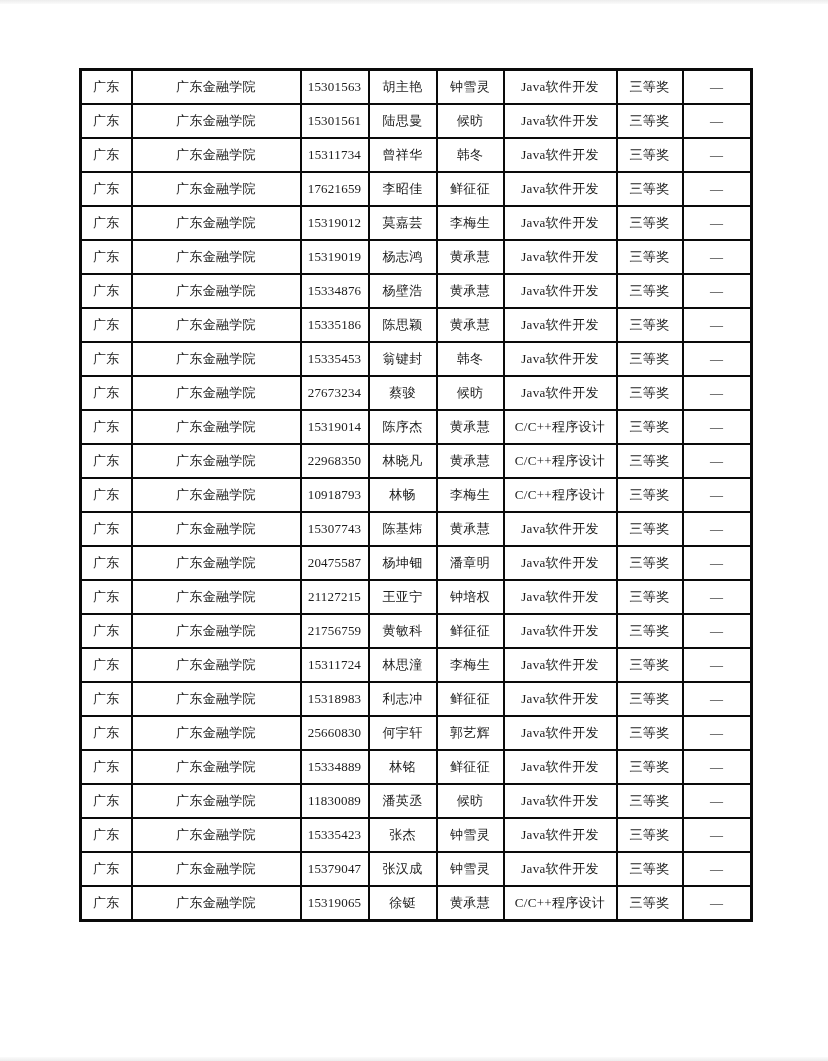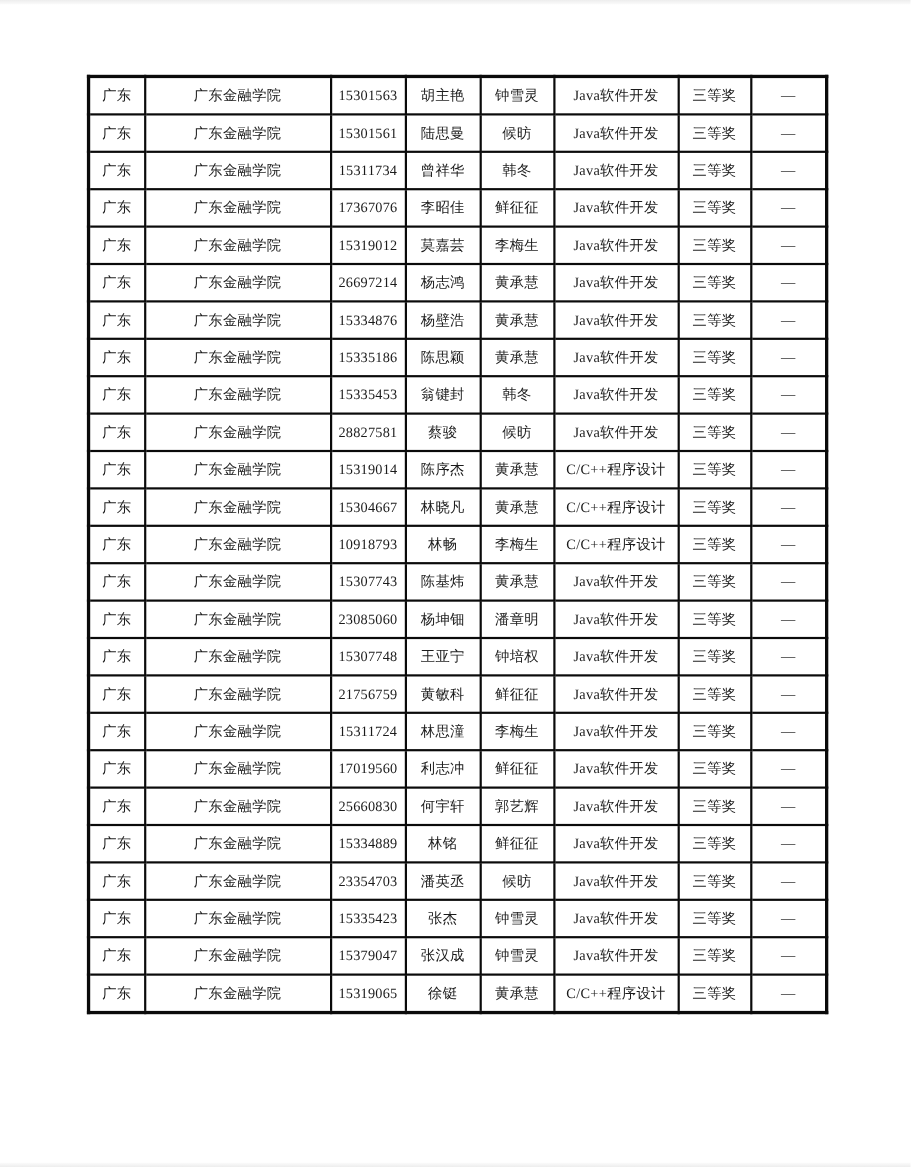--- a/index.html
+++ b/index.html
@@ -97,41 +97,41 @@
           <td class="id-cell">15311734</td>
           <td>曾祥华</td>
           <td>韩冬</td>
           <td>Java软件开发</td>
           <td>三等奖</td>
           <td>—</td>
         </tr>
         <tr>
           <td>广东</td>
           <td>广东金融学院</td>
-          <td class="id-cell">17367076</td>
+          <td class="id-cell">17621659</td>
           <td>李昭佳</td>
           <td>鲜征征</td>
           <td>Java软件开发</td>
           <td>三等奖</td>
           <td>—</td>
         </tr>
         <tr>
           <td>广东</td>
           <td>广东金融学院</td>
           <td class="id-cell">15319012</td>
           <td>莫嘉芸</td>
           <td>李梅生</td>
           <td>Java软件开发</td>
           <td>三等奖</td>
           <td>—</td>
         </tr>
         <tr>
           <td>广东</td>
           <td>广东金融学院</td>
-          <td class="id-cell">26697214</td>
+          <td class="id-cell">15319019</td>
           <td>杨志鸿</td>
           <td>黄承慧</td>
           <td>Java软件开发</td>
           <td>三等奖</td>
           <td>—</td>
         </tr>
         <tr>
           <td>广东</td>
           <td>广东金融学院</td>
           <td class="id-cell">15334876</td>
@@ -157,41 +157,41 @@
           <td class="id-cell">15335453</td>
           <td>翁键封</td>
           <td>韩冬</td>
           <td>Java软件开发</td>
           <td>三等奖</td>
           <td>—</td>
         </tr>
         <tr>
           <td>广东</td>
           <td>广东金融学院</td>
-          <td class="id-cell">28827581</td>
+          <td class="id-cell">27673234</td>
           <td>蔡骏</td>
           <td>候昉</td>
           <td>Java软件开发</td>
           <td>三等奖</td>
           <td>—</td>
         </tr>
         <tr>
           <td>广东</td>
           <td>广东金融学院</td>
           <td class="id-cell">15319014</td>
           <td>陈序杰</td>
           <td>黄承慧</td>
           <td>C/C++程序设计</td>
           <td>三等奖</td>
           <td>—</td>
         </tr>
         <tr>
           <td>广东</td>
           <td>广东金融学院</td>
-          <td class="id-cell">15304667</td>
+          <td class="id-cell">22968350</td>
           <td>林晓凡</td>
           <td>黄承慧</td>
           <td>C/C++程序设计</td>
           <td>三等奖</td>
           <td>—</td>
         </tr>
         <tr>
           <td>广东</td>
           <td>广东金融学院</td>
           <td class="id-cell">10918793</td>
@@ -207,31 +207,31 @@
           <td class="id-cell">15307743</td>
           <td>陈基炜</td>
           <td>黄承慧</td>
           <td>Java软件开发</td>
           <td>三等奖</td>
           <td>—</td>
         </tr>
         <tr>
           <td>广东</td>
           <td>广东金融学院</td>
-          <td class="id-cell">23085060</td>
+          <td class="id-cell">20475587</td>
           <td>杨坤钿</td>
           <td>潘章明</td>
           <td>Java软件开发</td>
           <td>三等奖</td>
           <td>—</td>
         </tr>
         <tr>
           <td>广东</td>
           <td>广东金融学院</td>
-          <td class="id-cell">15307748</td>
+          <td class="id-cell">21127215</td>
           <td>王亚宁</td>
           <td>钟培权</td>
           <td>Java软件开发</td>
           <td>三等奖</td>
           <td>—</td>
         </tr>
         <tr>
           <td>广东</td>
           <td>广东金融学院</td>
           <td class="id-cell">21756759</td>
@@ -247,21 +247,21 @@
           <td class="id-cell">15311724</td>
           <td>林思潼</td>
           <td>李梅生</td>
           <td>Java软件开发</td>
           <td>三等奖</td>
           <td>—</td>
         </tr>
         <tr>
           <td>广东</td>
           <td>广东金融学院</td>
-          <td class="id-cell">17019560</td>
+          <td class="id-cell">15318983</td>
           <td>利志冲</td>
           <td>鲜征征</td>
           <td>Java软件开发</td>
           <td>三等奖</td>
           <td>—</td>
         </tr>
         <tr>
           <td>广东</td>
           <td>广东金融学院</td>
           <td class="id-cell">25660830</td>
@@ -277,21 +277,21 @@
           <td class="id-cell">15334889</td>
           <td>林铭</td>
           <td>鲜征征</td>
           <td>Java软件开发</td>
           <td>三等奖</td>
           <td>—</td>
         </tr>
         <tr>
           <td>广东</td>
           <td>广东金融学院</td>
-          <td class="id-cell">23354703</td>
+          <td class="id-cell">11830089</td>
           <td>潘英丞</td>
           <td>候昉</td>
           <td>Java软件开发</td>
           <td>三等奖</td>
           <td>—</td>
         </tr>
         <tr>
           <td>广东</td>
           <td>广东金融学院</td>
           <td class="id-cell">15335423</td>

